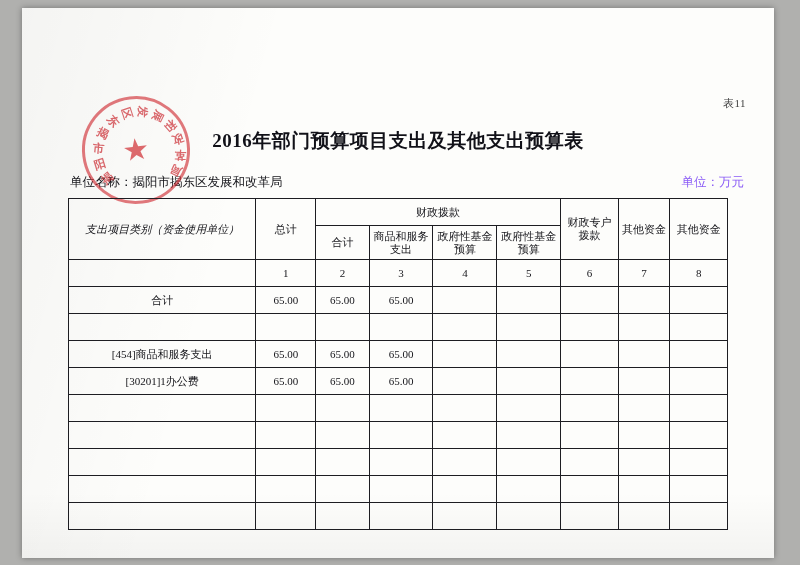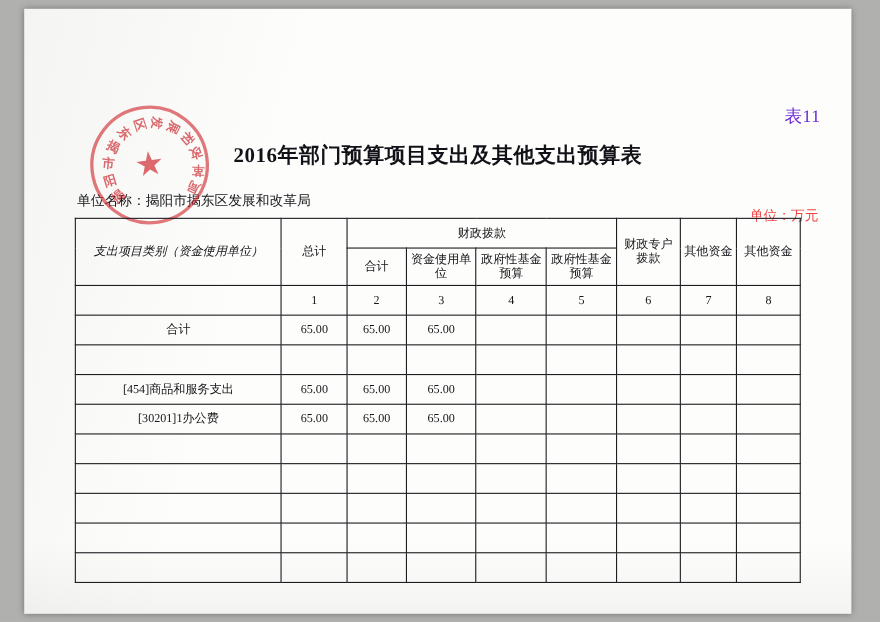--- a/index.html
+++ b/index.html
@@ -35,22 +35,22 @@
     inset: 0;
     background:
       linear-gradient(105deg, rgba(0,0,0,0.035) 0%, rgba(255,255,255,0) 30%),
       linear-gradient(to top, rgba(0,0,0,0.04) 0%, rgba(255,255,255,0) 12%);
   }
   
   .sheet-no {
     position: absolute;
     right: 28px;
     top: 88px;
-    font-size: 16px;
-    color: #6d28d9;
+    font-size: 11px;
+    color: #404040;
     letter-spacing: 0.5px;
   }
   .doc-title {
     position: absolute;
     left: 0;
     right: 0;
     top: 120px;
     text-align: center;
     font-size: 19px;
     font-weight: bold;
@@ -60,23 +60,23 @@
   .unit-name {
     position: absolute;
     left: 48px;
     top: 166px;
     font-size: 12.5px;
     color: #15151a;
   }
   .unit-measure {
     position: absolute;
     right: 30px;
-    top: 180px;
+    top: 166px;
     font-size: 12.5px;
-    color: #ef4444;
+    color: #8b5cf6;
   }
   
   .seal {
     position: absolute;
     left: 60px;
     top: 88px;
     width: 108px;
     height: 108px;
     border-radius: 50%;
     border: 3.5px solid rgba(206, 37, 44, 0.72);
@@ -192,21 +192,21 @@
         <tr>
           <td rowspan="2" class="rowhead-center">支出项目类别（资金使用单位）</td>
           <td rowspan="2">总计</td>
           <td colspan="4">财政拨款</td>
           <td rowspan="2">财政专户拨款</td>
           <td rowspan="2">其他资金</td>
           <td rowspan="2">其他资金</td>
         </tr>
         <tr class="h-tall">
           <td>合计</td>
-          <td>资金使用单位</td>
+          <td>商品和服务支出</td>
           <td>政府性基金预算</td>
           <td>政府性基金预算</td>
         </tr>
         <tr class="r-num">
           <td></td>
           <td>1</td>
           <td>2</td>
           <td>3</td>
           <td>4</td>
           <td>5</td>

